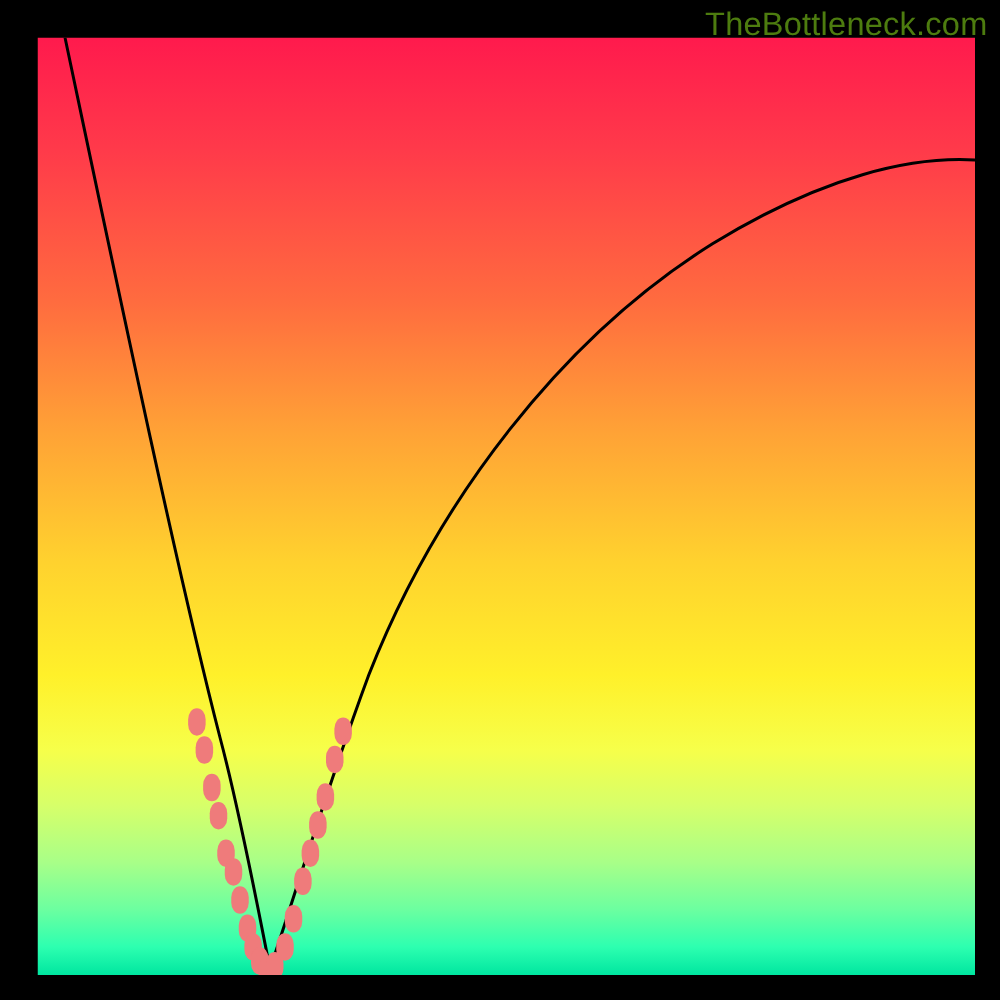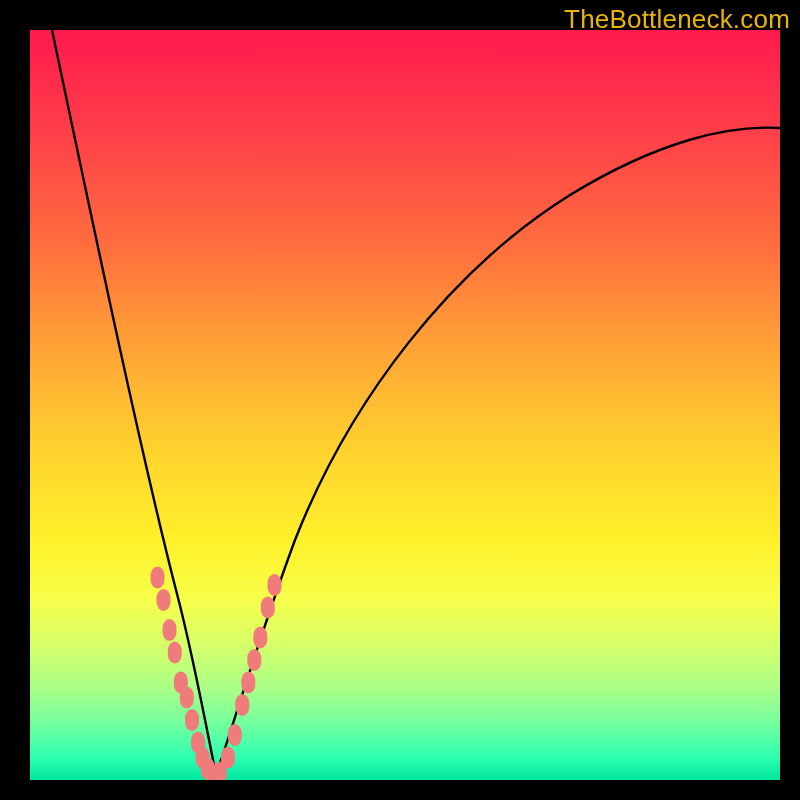--- a/index.html
+++ b/index.html
@@ -40,21 +40,21 @@
       #a8ff88 88%,
       #6cffa0 93%,
       #2dffb0 97%,
       #00e6a0 100%
     );
   }
   .watermark {
     position: absolute;
     top: 4px;
     right: 10px;
-    color: #eab308;
+    color: #4d7c0f;
     font-size: 26px;
     letter-spacing: 0.2px;
     font-weight: 500;
     user-select: none;
   }
   svg.curves {
     position: absolute;
     left: 0; top: 0;
     width: 750px; height: 750px;
   }

